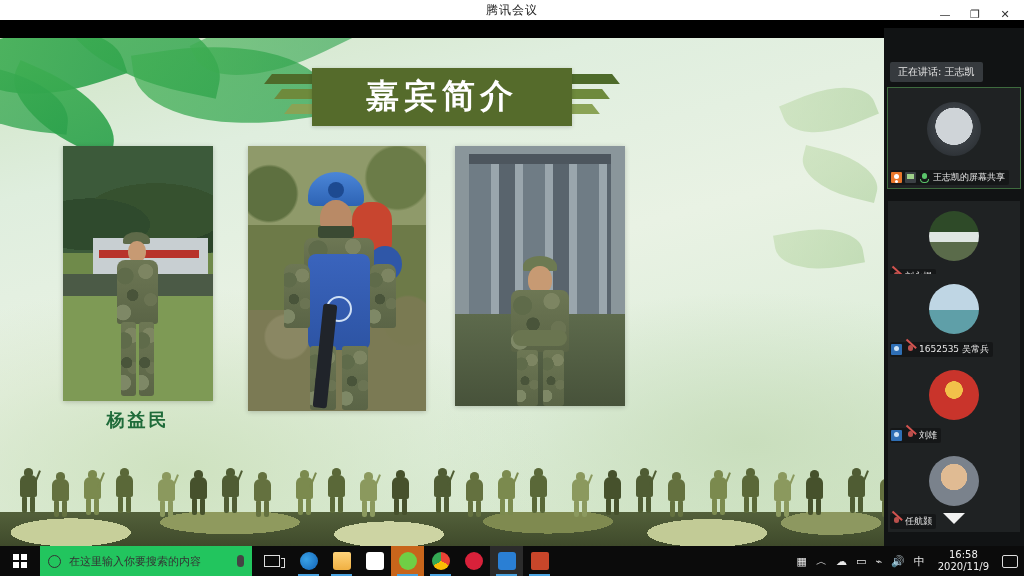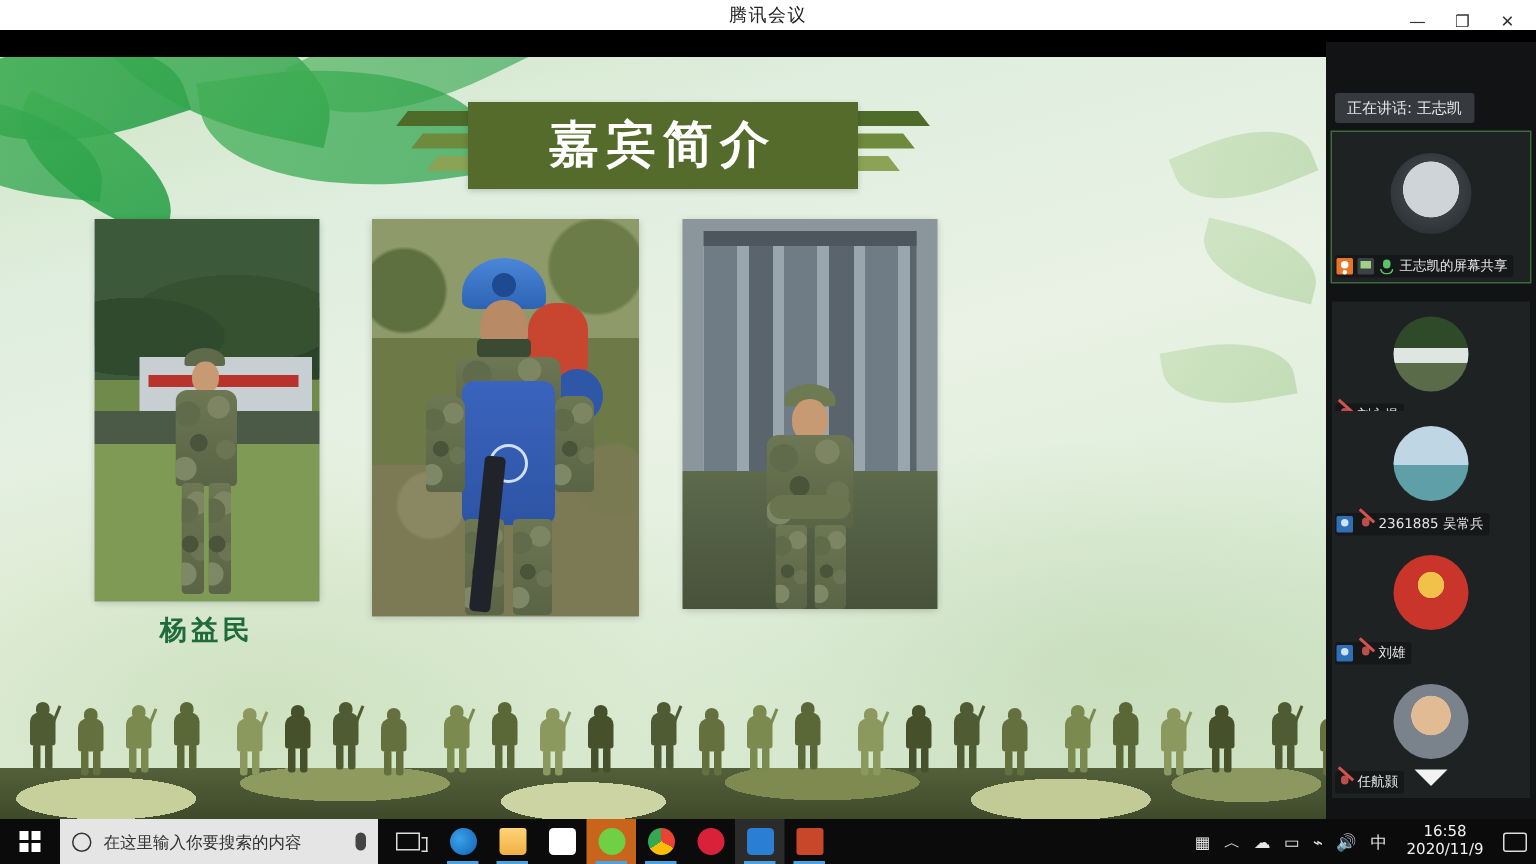--- a/index.html
+++ b/index.html
@@ -132,21 +132,21 @@
   
   .taskbar { position:absolute; left:0; bottom:0; width:1024px; height:30px; background:#0b0b0b;
              display:flex; align-items:center; }
   .start { width:40px; height:30px; display:flex; align-items:center; justify-content:center; }
   .startglyph { width:14px; height:14px;
     background:
       linear-gradient(#fff,#fff) 0 0/6px 6px no-repeat,
       linear-gradient(#fff,#fff) 8px 0/6px 6px no-repeat,
       linear-gradient(#fff,#fff) 0 8px/6px 6px no-repeat,
       linear-gradient(#fff,#fff) 8px 8px/6px 6px no-repeat; }
-  .search { width:212px; height:30px; background:#e5e5e5; display:flex; align-items:center; gap:8px; padding:0 8px; }
+  .search { width:212px; height:30px; background:#22c55e; display:flex; align-items:center; gap:8px; padding:0 8px; }
   .search .circ { width:13px; height:13px; border:1.6px solid #333; border-radius:50%; flex:0 0 auto; }
   .search .ph { font-size:11px; color:#333; flex:1; }
   .search .mic { width:7px; height:12px; border-radius:4px; background:#444; flex:0 0 auto; position:relative; }
   .taskview { width:40px; height:30px; display:flex; align-items:center; justify-content:center; }
   .tvg { width:16px; height:12px; border:1.5px solid #ddd; position:relative; }
   .tvg:after { content:""; position:absolute; right:-6px; top:2px; width:3px; height:8px; border:1.5px solid #ddd; border-left:none; }
   .tbapp { width:33px; height:30px; display:flex; align-items:center; justify-content:center; position:relative; }
   .tbapp.on { background:#2b2b2b; }
   .tbapp.wechat { background:#c8651b; }
   .tbapp.run:after { content:""; position:absolute; bottom:0; left:6px; right:6px; height:2px; background:#4aa3e0; }
@@ -468,21 +468,21 @@
           </div>
         </div>
         <div class="tile" style="top: 246px; height: 86px;">
           <div class="av" style="top:10px;width:50px;height:50px;background:linear-gradient(#bfd6e4 0 52%, #5f9fa8 52% 100%)"></div>
           <div class="namebar">
             <span class="ic ic-vid"></span>
             <span class="ic ic-mute">
               <i></i>
               <b></b>
             </span>
-            <span class="nm">2361885 吴常兵</span>
+            <span class="nm">1652535 吴常兵</span>
           </div>
         </div>
         <div class="tile" style="top: 332px; height: 86px;">
           <div class="av" style="top:10px;width:50px;height:50px;background:radial-gradient(circle at 50% 40%, #f2c14a 0 22%, #c9342b 23% 100%)"></div>
           <div class="namebar">
             <span class="ic ic-vid"></span>
             <span class="ic ic-mute">
               <i></i>
               <b></b>
             </span>

